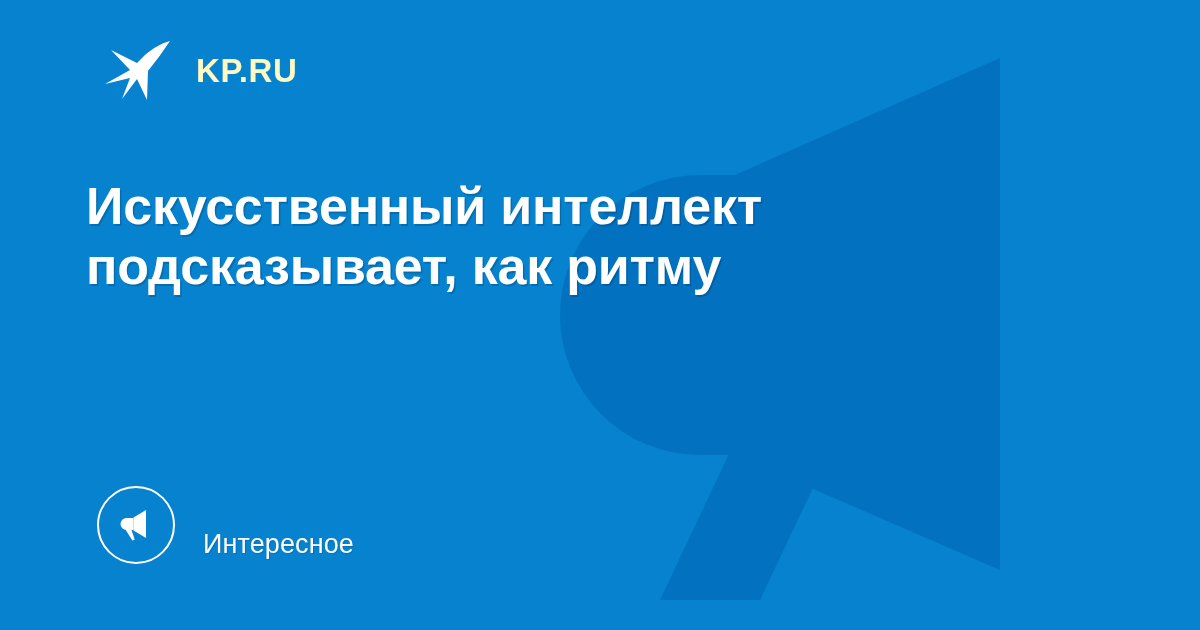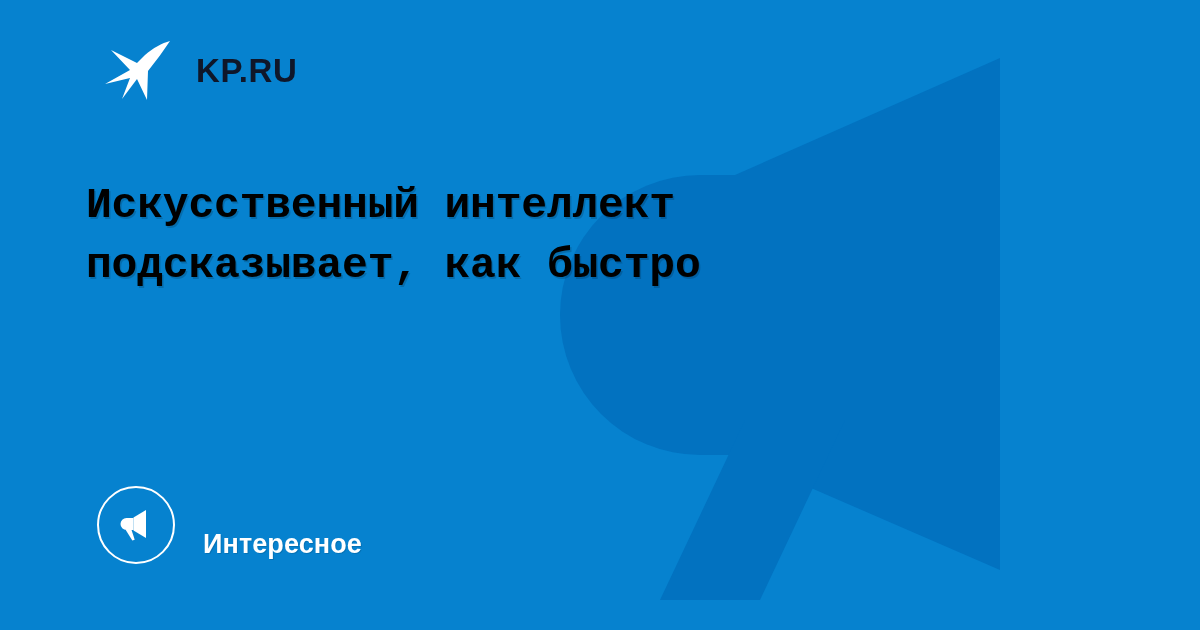--- a/index.html
+++ b/index.html
@@ -36,44 +36,43 @@
     align-items: center;
     gap: 24px;
     height: 72px;
   }
   .brand-logo {
     width: 68px;
     height: 62px;
     display: block;
   }
   .brand-name {
-    color: #0f172a;
+    color: #fef9c3;
     font-size: 33px;
     font-weight: bold;
     letter-spacing: 0.6px;
     line-height: 1;
     white-space: nowrap;
   }
 
   
   .headline {
     position: absolute;
     left: 86px;
     top: 176px;
     width: 900px;
   }
   .headline-line {
-    color: #000000;
-    font-size: 43px;
+    color: #ffffff;
+    font-size: 52px;
     font-weight: bold;
     line-height: 60px;
     letter-spacing: -0.2px;
     white-space: nowrap;
     text-shadow: 1.5px 1.5px 0 rgba(0, 0, 0, 0.16);
-    font-family: Liberation Mono, monospace;
   }
 
   
   .badge {
     position: absolute;
     left: 97px;
     top: 484px;
     display: flex;
     align-items: center;
     gap: 28px;
@@ -91,21 +90,21 @@
     flex: 0 0 auto;
   }
   .badge-icon {
     width: 40px;
     height: 40px;
     display: block;
   }
   .badge-label {
     color: #ffffff;
     font-size: 27px;
-    font-weight: bold;
+    font-weight: normal;
     letter-spacing: 0.1px;
     white-space: nowrap;
     text-shadow: 1px 1px 0 rgba(0, 0, 0, 0.12);
     margin-top: 39px;
   }
 </style>
 </head>
 <body>
 
 <div class="card">
@@ -132,21 +131,21 @@
                L 33 40
                L 43 61
                L 44 32
                C 52 22 60 11 66 2 Z"></path>
     </svg>
     <span class="brand-name">KP.RU</span>
   </div>
 
   <div class="headline">
     <div class="headline-line">Искусственный интеллект</div>
-    <div class="headline-line">подсказывает, как быстро</div>
+    <div class="headline-line">подсказывает, как ритму</div>
   </div>
 
   <div class="badge">
     <span class="badge-circle">
       <svg class="badge-icon" viewBox="0 0 40 40" aria-hidden="true">
         <path fill="#ffffff" d="M 30 5 L 30 33 L 17.5 25.5 L 17.5 12.5 Z"></path>
         <path fill="#ffffff" d="M 10.5 13 L 17.5 13 L 17.5 25 L 10.5 25
                  A 6 6 0 0 1 10.5 13 Z"></path>
         <path fill="#ffffff" d="M 11.5 24 L 17 24 L 17 36 L 14.5 36 Z" transform="rotate(-18 14 30)"></path>
       </svg>

